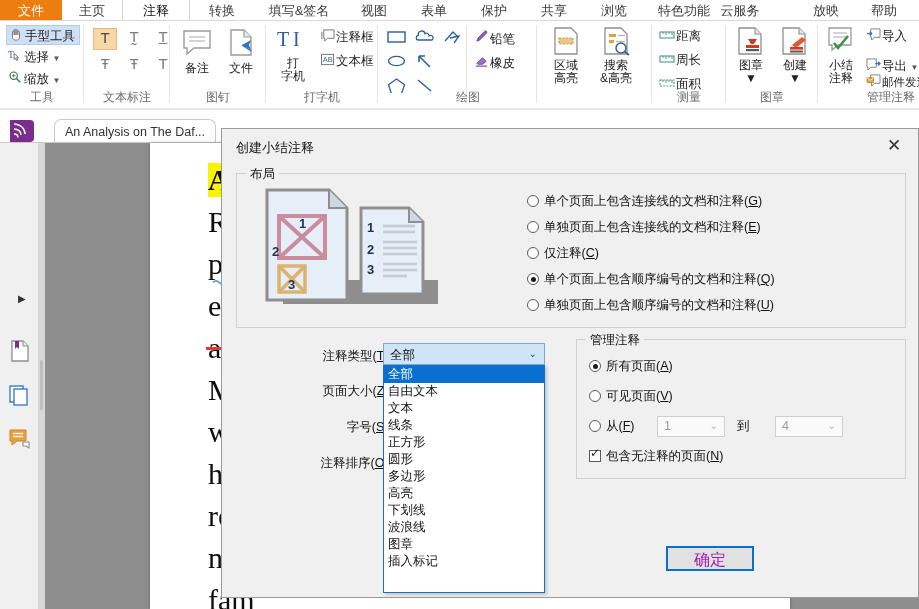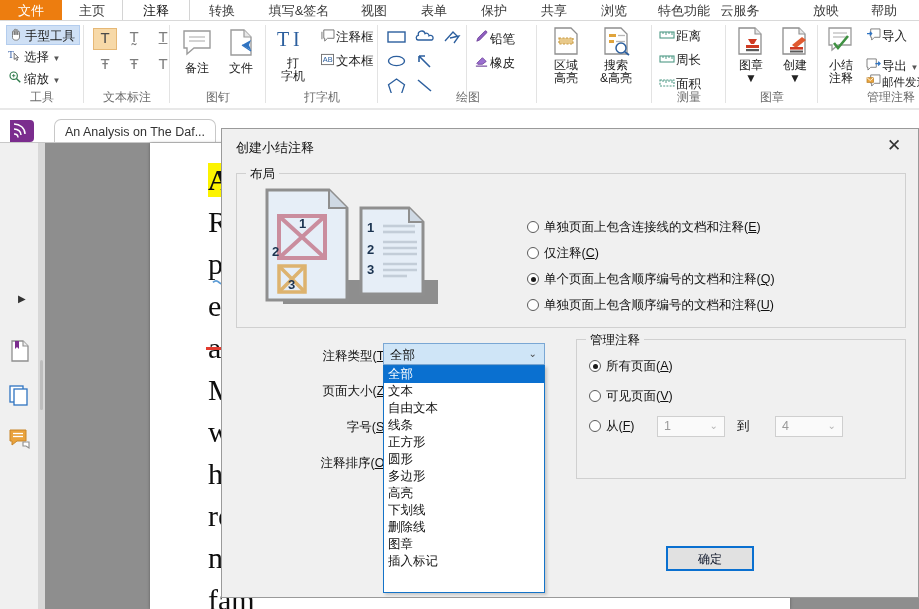--- a/index.html
+++ b/index.html
@@ -138,21 +138,21 @@
 
   .spin {
     position:absolute; height:21px; border:1px solid #cfcfcf; background:#fafafa;
     font-size:12.5px; color:#9a9a9a;
   }
   .spin .v { position:absolute; left:6px; top:2px; }
   .spin .a { position:absolute; right:6px; top:3px; font-size:10px; color:#b5b5b5; }
 
   .dbtn {
     position:absolute; height:25px; line-height:23px; text-align:center;
-    font-size:12px; color:#0f172a; background:#e1e1e1; border:1px solid #adadad;
+    font-size:16px; color:#a21caf; background:#e1e1e1; border:1px solid #adadad;
   }
   .dbtn.primary { background:#e1e1e1; border:2px solid #0a70d0; }
 </style>
 </head>
 <body>
 
 <div id="ribbon">
 
   <div id="tabstrip">
     <div class="rtab file" style="left:0px;width:62px">文件</div>
@@ -536,20 +536,23 @@
           <line x1="128" y1="48" x2="160" y2="48"></line>
         <line x1="128" y1="58" x2="162" y2="58"></line>
           <line x1="128" y1="64" x2="162" y2="64"></line>
         <line x1="128" y1="70" x2="162" y2="70"></line>
         <line x1="128" y1="80" x2="162" y2="80"></line>
           <line x1="128" y1="86" x2="162" y2="86"></line>
         <line x1="128" y1="92" x2="152" y2="92"></line>
       </g>
     </svg>
 
+    <div class="radio-row" style="left:290px;top:19px">
+      <span class="rdo"></span><span>单个页面上包含连接线的文档和注释</span>(<span class="acc">G</span>)
+    </div>
     <div class="radio-row" style="left:290px;top:45px">
       <span class="rdo"></span><span>单独页面上包含连接线的文档和注释</span>(<span class="acc">E</span>)
     </div>
     <div class="radio-row" style="left:290px;top:71px">
       <span class="rdo"></span><span>仅注释</span>(<span class="acc">C</span>)
     </div>
     <div class="radio-row" style="left:290px;top:97px">
       <span class="rdo on"></span><span>单个页面上包含顺序编号的文档和注释</span>(<span class="acc">Q</span>)
     </div>
     <div class="radio-row" style="left:290px;top:123px">
@@ -585,36 +588,39 @@
     <div class="spin" style="left:80px;top:76px;width:68px">
       <span class="v">1</span>
       <span class="a">⌄</span>
     </div>
     <div class="radio-row" style="left:160px;top:78px;color:#111">
       <span>到</span>
     </div>
     <div class="spin" style="left:198px;top:76px;width:68px">
       <span class="v">4</span>
       <span class="a">⌄</span>
+    </div>
+    <div class="radio-row" style="left:12px;top:108px">
+      <span class="chk on"></span><span>包含无注释的页面</span>(<span class="acc">N</span>)
     </div>
   </div>
 
   <div class="dbtn primary" style="left:444px;top:417px;width:88px">确定</div>
 </div>
 
 <div id="cmb-main">
   <span class="val">全部</span>
   <span class="arw">⌄</span>
 </div>
 <div id="cmb-list">
     <div class="opt sel">全部</div>
+    <div class="opt">自由文本</div>
     <div class="opt">文本</div>
-    <div class="opt">自由文本</div>
     <div class="opt">线条</div>
     <div class="opt">正方形</div>
     <div class="opt">圆形</div>
     <div class="opt">多边形</div>
     <div class="opt">高亮</div>
     <div class="opt">下划线</div>
-    <div class="opt">删除线</div>
+    <div class="opt">波浪线</div>
     <div class="opt">图章</div>
     <div class="opt">插入标记</div>
   </div>
 
 </body></html>

